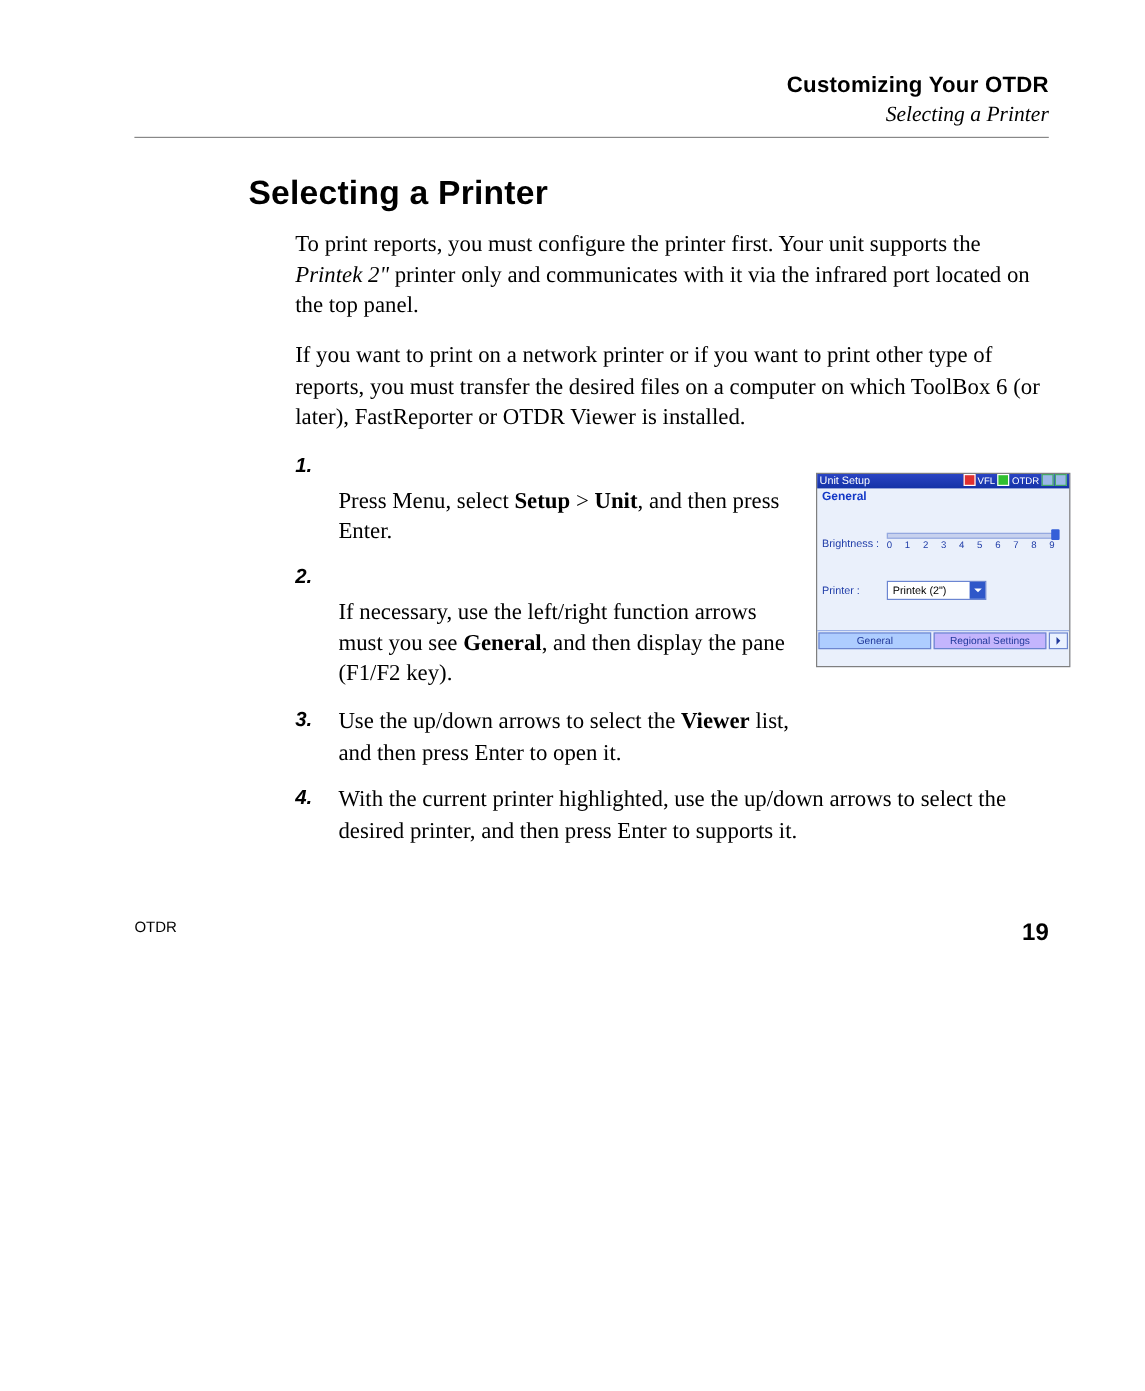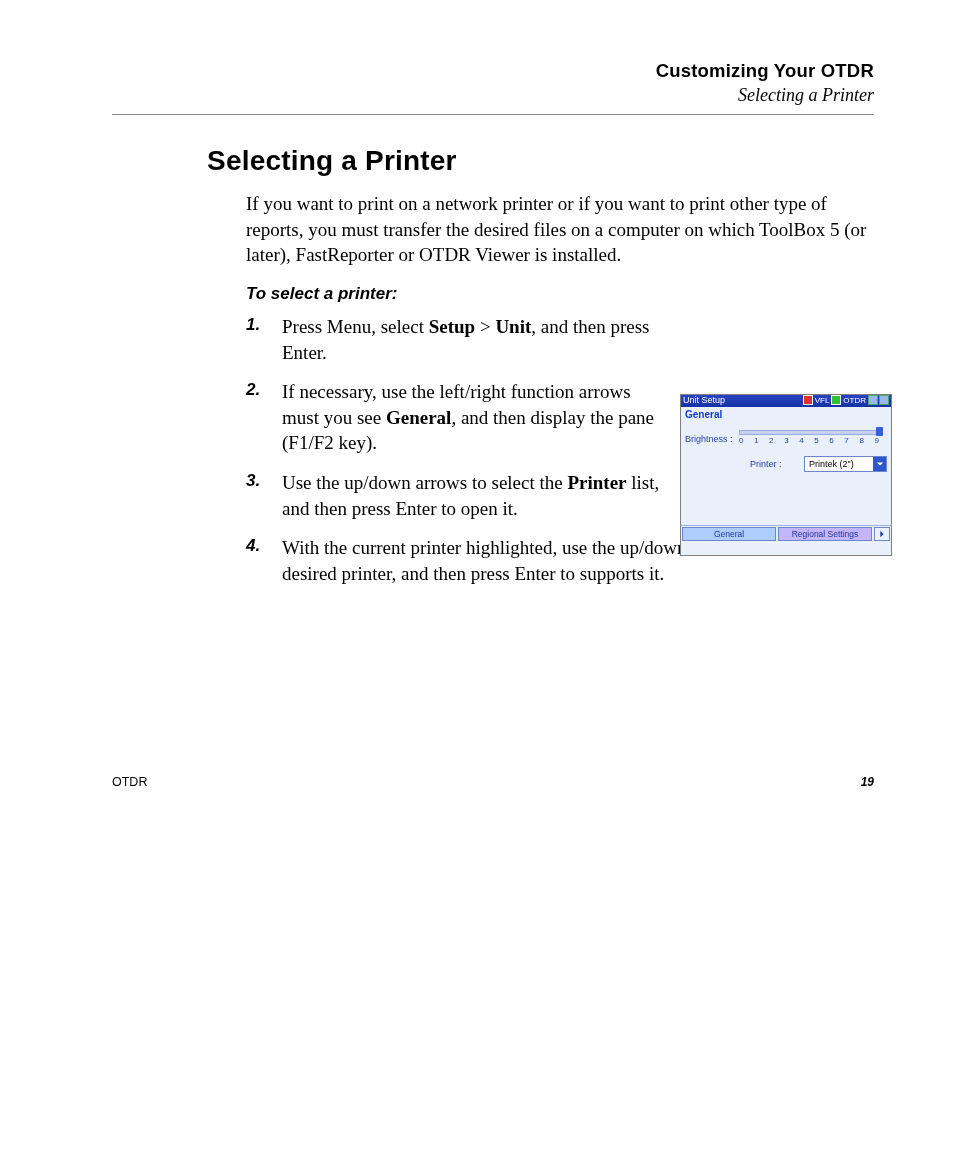--- a/index.html
+++ b/index.html
@@ -76,21 +76,21 @@
   ol.steps > li .num {
     position: absolute;
     left: 0;
     top: 0;
     font-family: Verdana, Geneva, sans-serif;
     font-weight: 700;
     font-style: italic;
     font-size: 17px;
   }
   ol.steps > li .step-text b { font-weight: 700; }
-  .step-text.short { display: inline-block; max-width: 380px; vertical-align: top; }
+  .step-text.short { display: inline-block; max-width: 380px; vertical-align: top; margin-top: 28px; }
   .step-text.short2 { display: inline-block; max-width: 400px; vertical-align: top; }
 
   
   .ui-figure {
     position: absolute;
     left: 680px;
     top: 394px;
     width: 210px;
     height: 160px;
     border: 1px solid #7f7f7f;
@@ -115,21 +115,21 @@
   .status .lbl { color: #fff; font-size: 8px; }
   .status .icons { display: flex; gap: 1px; }
   .status .micon { width: 8px; height: 8px; background: #9cb8e8; border: 1px solid #4a6; }
   .ui-tab {
     color: #1338c7;
     font-weight: 700;
     font-size: 10px;
     padding: 2px 4px 0 4px;
   }
   .ui-body { padding: 2px 4px; position: relative; height: 118px; }
-  .ui-row { display: flex; align-items: center; margin-top: 6px; justify-content: flex-end; }
+  .ui-row { display: flex; align-items: center; margin-top: 20px; }
   .ui-row .label { width: 54px; color: #203da8; font-size: 9px; }
   .slider-box { flex: 1; position: relative; height: 22px; }
   .slider-track {
     position: absolute; left: 0; right: 8px; top: 2px; height: 3px;
     background: #c8d2ee; border: 1px solid #95a9e0;
   }
   .slider-thumb {
     position: absolute; right: 4px; top: -1px; width: 7px; height: 9px;
     background: #355fd8; border-radius: 1px;
   }
@@ -161,56 +161,58 @@
   .footer {
     position: absolute;
     left: 112px;
     right: 80px;
     bottom: 62px;
     display: flex;
     justify-content: space-between;
     font-size: 15px;
   }
   .footer .prod { font-family: Verdana, Geneva, sans-serif; font-size: 12.5px; }
-  .footer .pg { font-family: Verdana, Geneva, sans-serif; font-weight: 700; font-size: 12px; font-style: italic; }
+  .footer .pg { font-family: Verdana, Geneva, sans-serif; font-weight: 700; font-size: 20px; }
 </style>
 </head>
 <body>
 
 <div class="page">
   <div class="header">
     <div class="chapter">Customizing Your OTDR</div>
     <div class="section">Selecting a Printer</div>
   </div>
   <hr class="header-rule">
 
   <h1 class="section-title">Selecting a Printer</h1>
 
-
-  <p class="bodytext">If you want to print on a network printer or if you want to print other type of reports, you must transfer the desired files on a computer on which ToolBox 5 (or later), FastReporter or OTDR Viewer is installed.</p>
-
-  <p class="subhead">To select a printer:</p>
+  <p class="bodytext">
+    <span>To print reports, you must configure the printer first. Your unit supports the </span><span class="ital">Printek 2"</span><span> printer only and communicates with it via the infrared port located on the top panel.</span>
+  </p>
+
+  <p class="bodytext">If you want to print on a network printer or if you want to print other type of reports, you must transfer the desired files on a computer on which ToolBox 6 (or later), FastReporter or OTDR Viewer is installed.</p>
+
 
   <ol class="steps">
     <li>
       <span class="num">1.</span>
       <span class="step-text short">
         <span>Press Menu, select </span><b>Setup</b><span> &gt; </span><b>Unit</b><span>, and then press Enter.</span>
       </span>
     </li>
     <li>
       <span class="num">2.</span>
       <span class="step-text short">
         <span>If necessary, use the left/right function arrows must you see </span><b>General</b><span>, and then display the pane (F1/F2 key).</span>
       </span>
     </li>
     <li>
       <span class="num">3.</span>
       <span class="step-text short2">
-        <span>Use the up/down arrows to select the </span><b>Printer</b><span> list, and then press Enter to open it.</span>
+        <span>Use the up/down arrows to select the </span><b>Viewer</b><span> list, and then press Enter to open it.</span>
       </span>
     </li>
     <li>
       <span class="num">4.</span>
       <span class="step-text">With the current printer highlighted, use the up/down arrows to select the desired printer, and then press Enter to supports it.</span>
     </li>
   </ol>
 
   <div class="ui-figure">
     <div class="ui-topbar">

